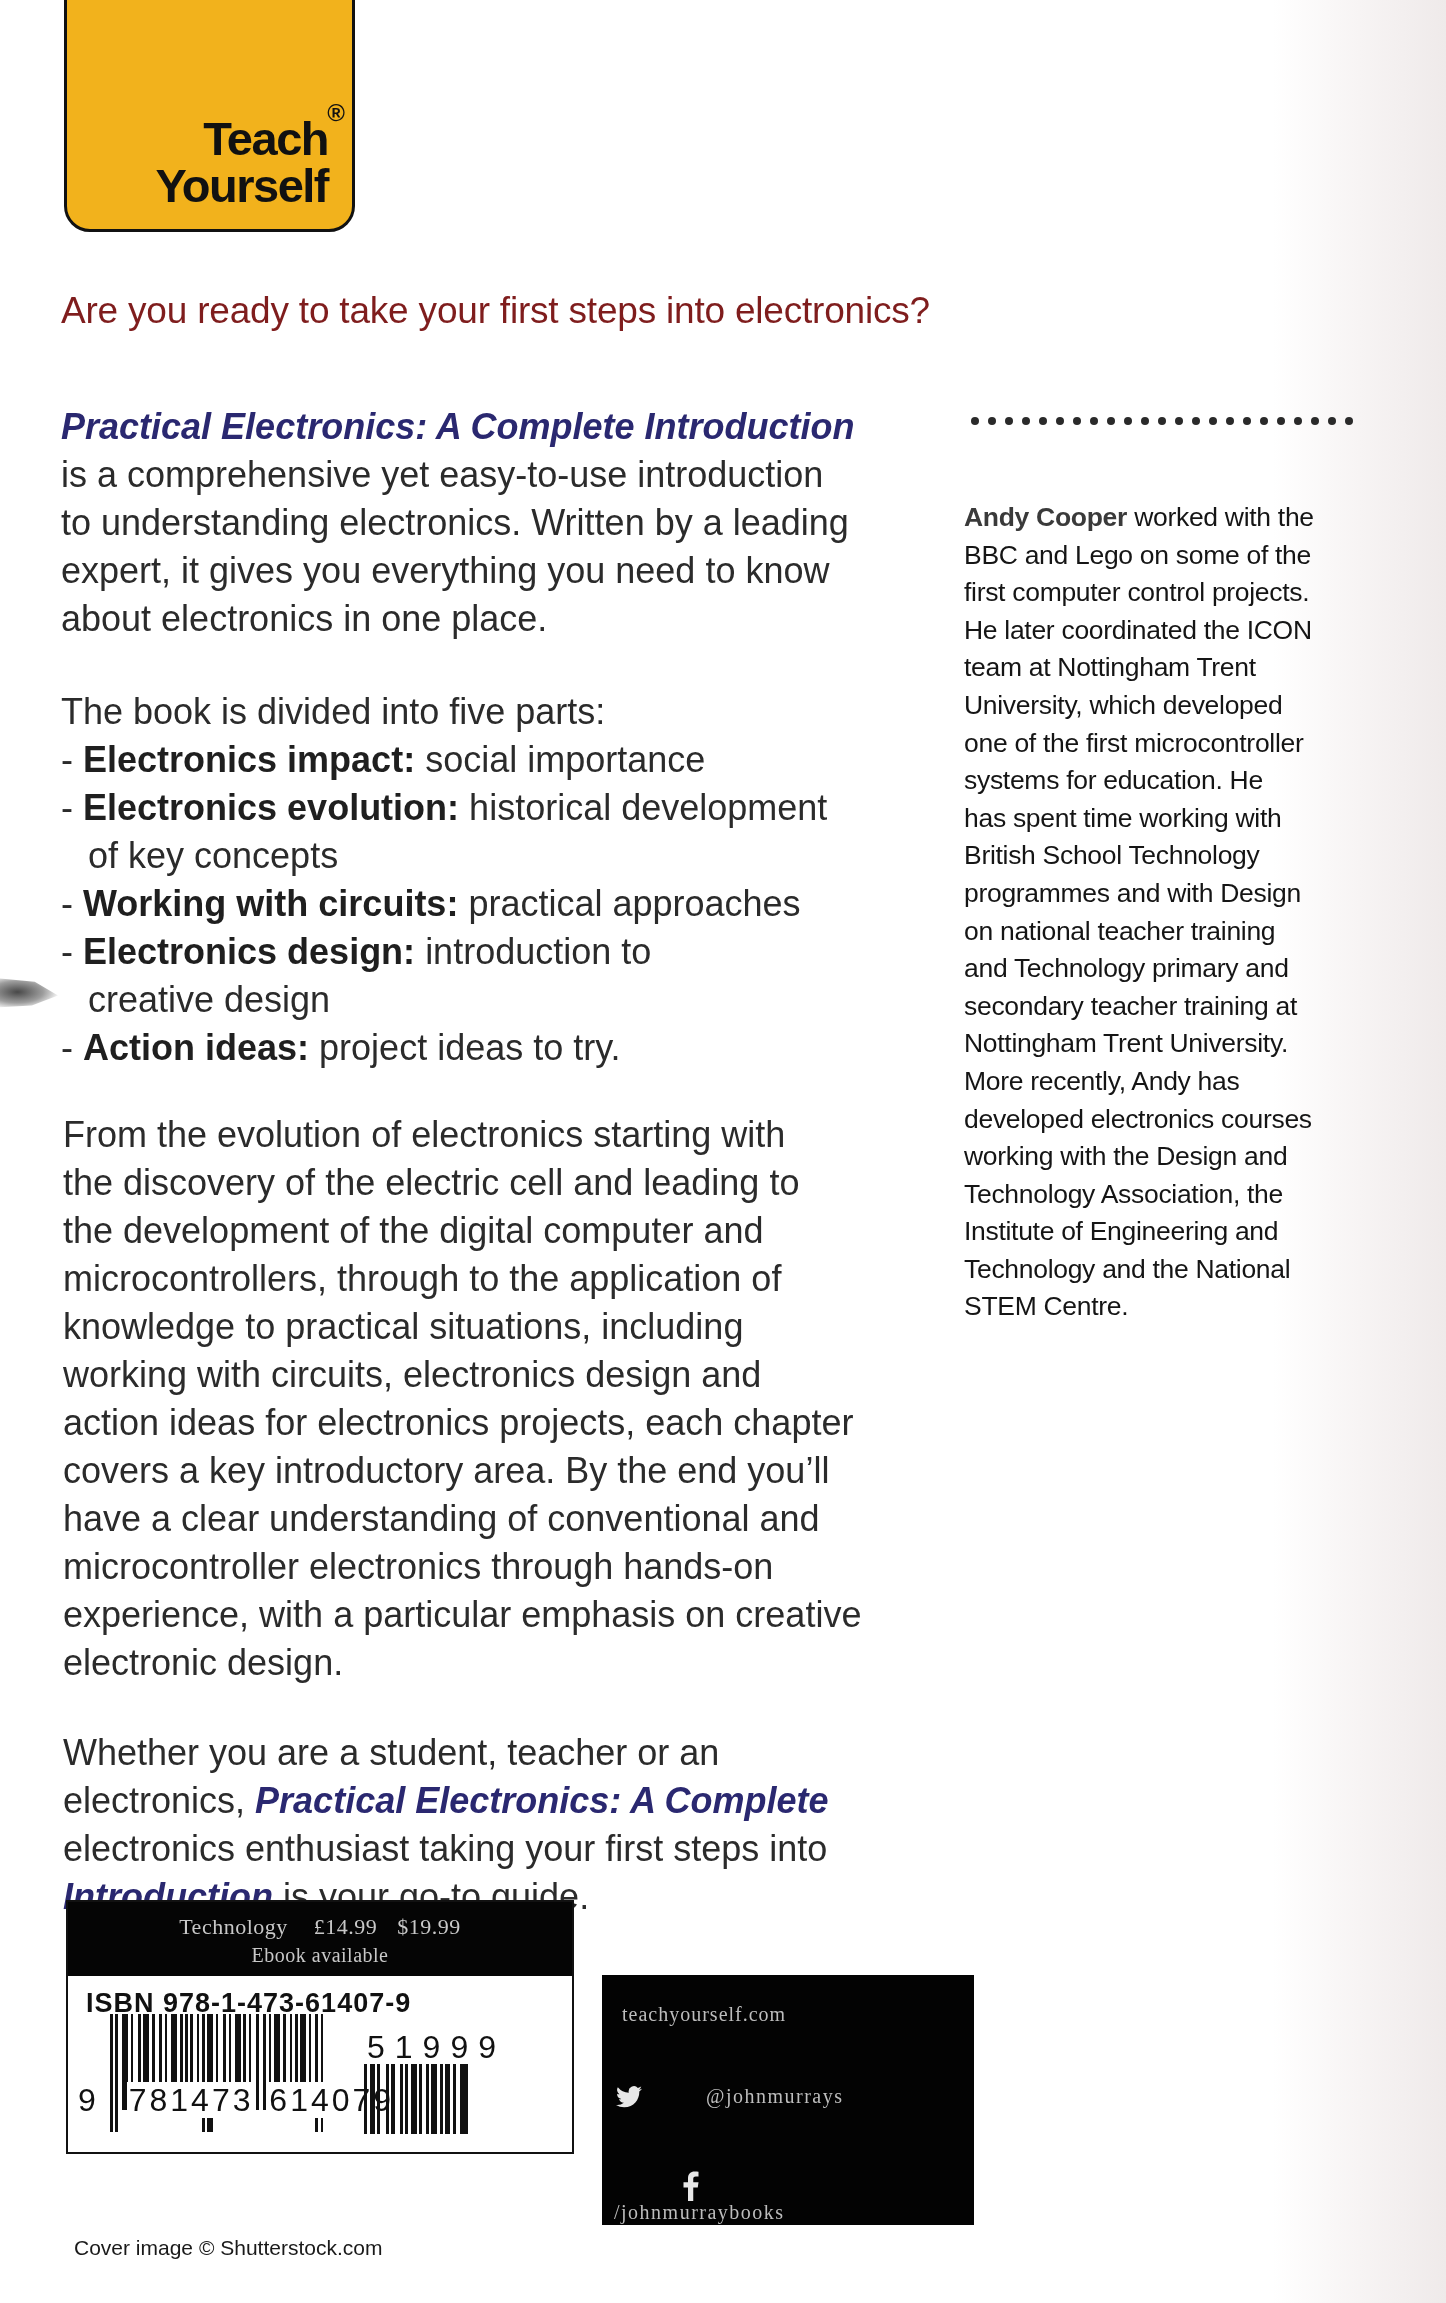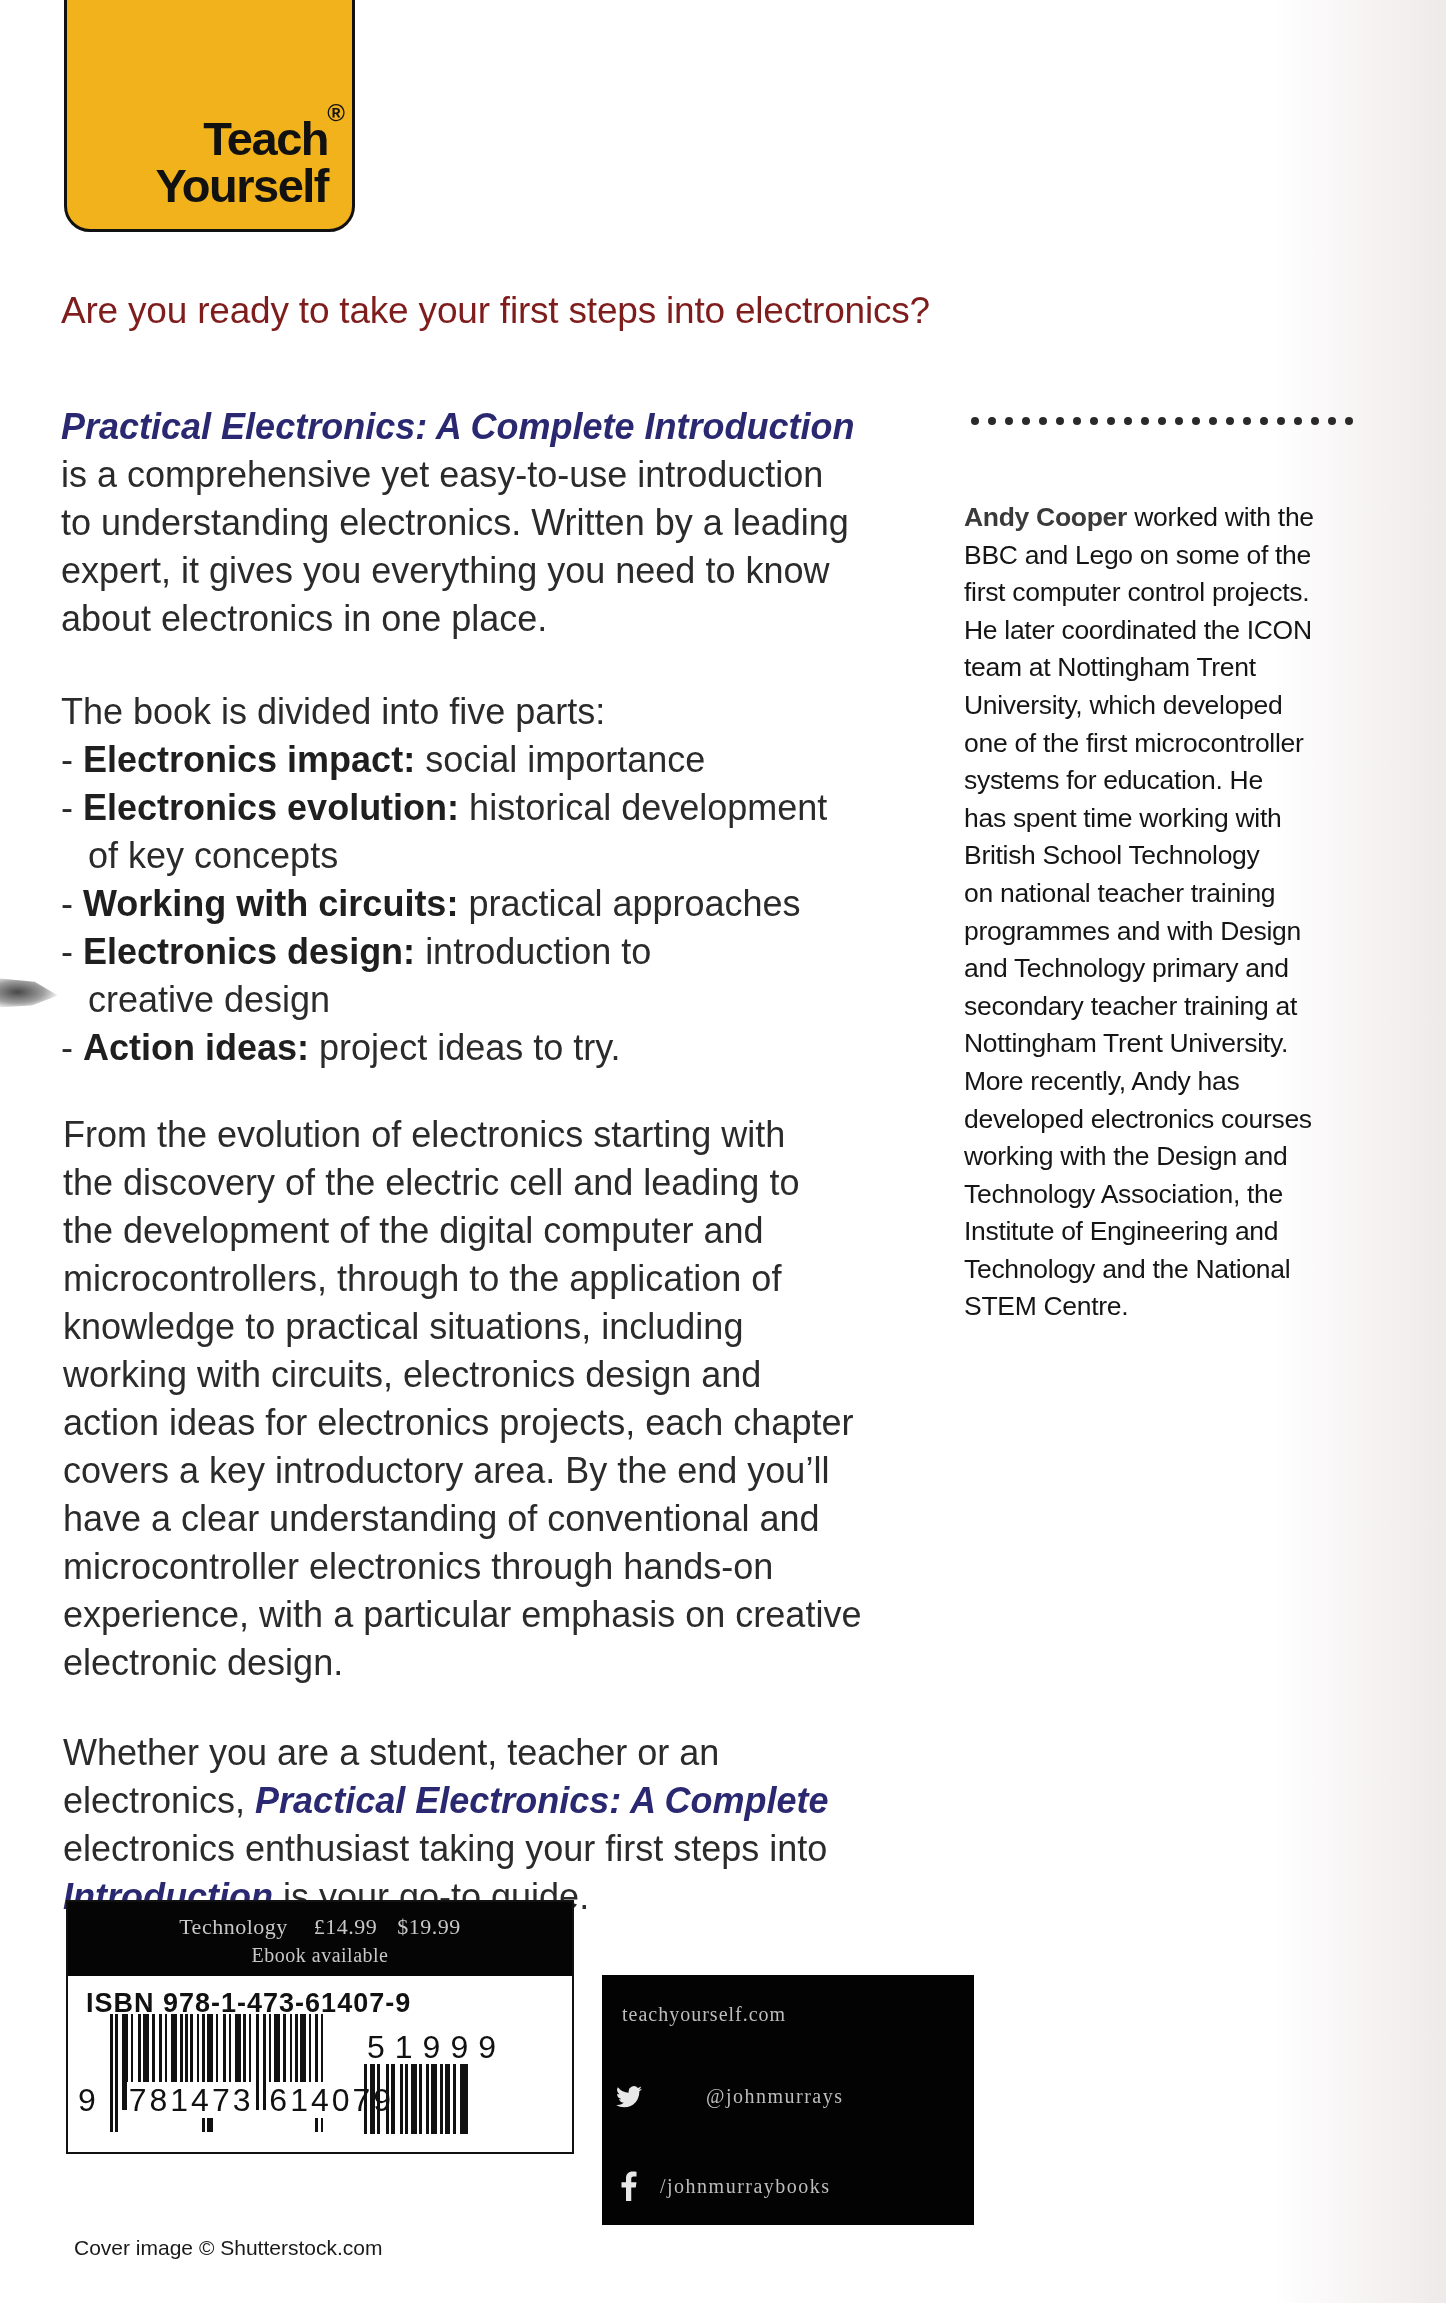--- a/index.html
+++ b/index.html
@@ -65,21 +65,21 @@
 
   .credit { left:74px; top:2236px; font-size:21px; color:#1a1a1a; }
 
   
   .social-box { left:602px; top:1975px; width:372px; height:250px; background:#030303; color:#bdbdbd; font-family:"Liberation Serif", serif;text-align:right; }
   .social-site { position:absolute; left:20px; top:28px; font-size:20px; letter-spacing:1px; }
   .social-row { position:absolute; left:12px; display:flex; align-items:center; }
   .social-row .ic { width:30px; display:flex; justify-content:center; margin-right:16px; }
   .social-row .txt { font-size:20px; letter-spacing:1.5px; }
   .tw { top:110px;gap:46px; }
-  .fb { top:196px; }
+  .fb { top:196px;flex-direction:column; }
 </style>
 </head>
 <body>
 
 <div class="abs logo">
   <span class="logo-reg">®</span>
   <div class="logo-text">
     <div>Teach</div>
     <div>Yourself</div>
   </div>
@@ -160,22 +160,22 @@
   <span class="line"><span class="name">Andy Cooper</span><span> worked with the</span></span>
   <span class="line">BBC and Lego on some of the</span>
   <span class="line">first computer control projects.</span>
   <span class="line">He later coordinated the ICON</span>
   <span class="line">team at Nottingham Trent</span>
   <span class="line">University, which developed</span>
   <span class="line">one of the first microcontroller</span>
   <span class="line">systems for education. He</span>
   <span class="line">has spent time working with</span>
   <span class="line">British School Technology</span>
+  <span class="line">programmes and with Design</span>
   <span class="line">on national teacher training</span>
-  <span class="line">programmes and with Design</span>
   <span class="line">and Technology primary and</span>
   <span class="line">secondary teacher training at</span>
   <span class="line">Nottingham Trent University.</span>
   <span class="line">More recently, Andy has</span>
   <span class="line">developed electronics courses</span>
   <span class="line">working with the Design and</span>
   <span class="line">Technology Association, the</span>
   <span class="line">Institute of Engineering and</span>
   <span class="line">Technology and the National</span>
   <span class="line">STEM Centre.</span>

